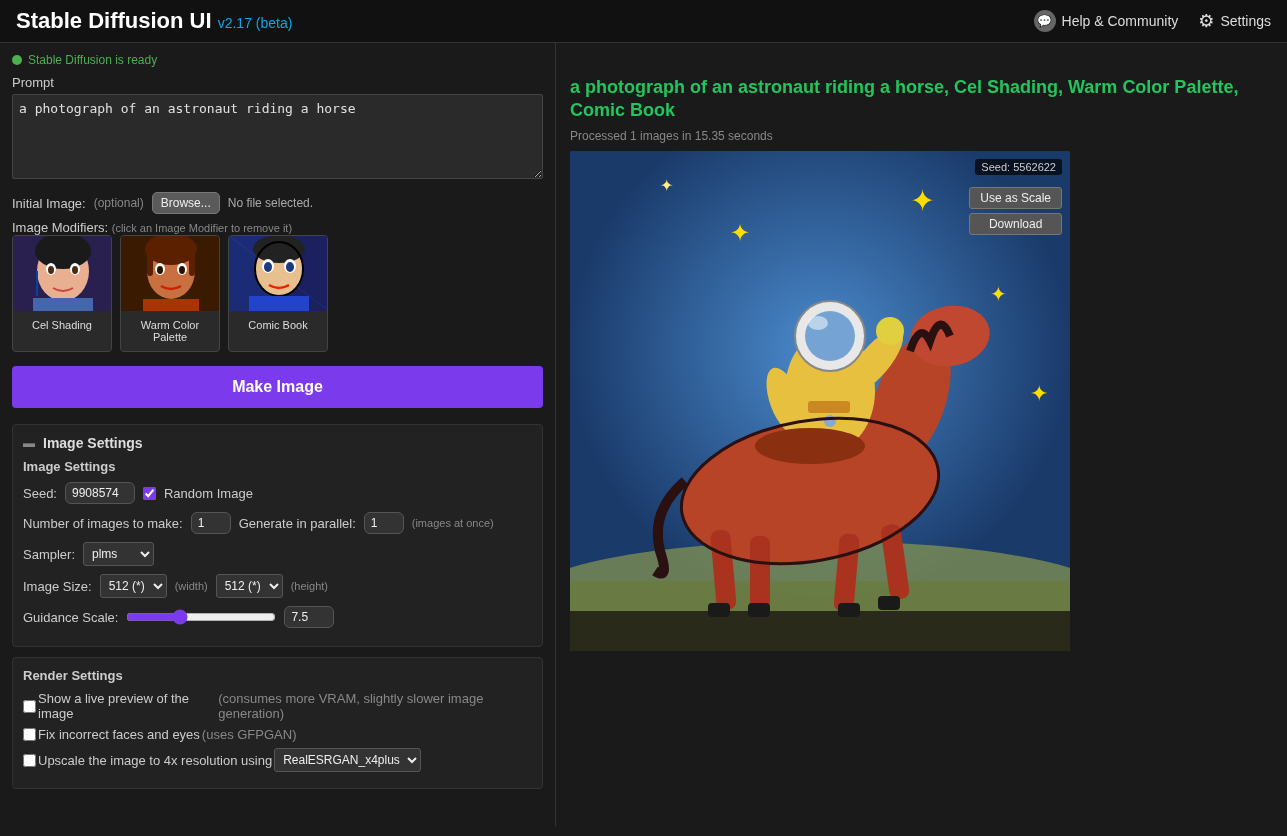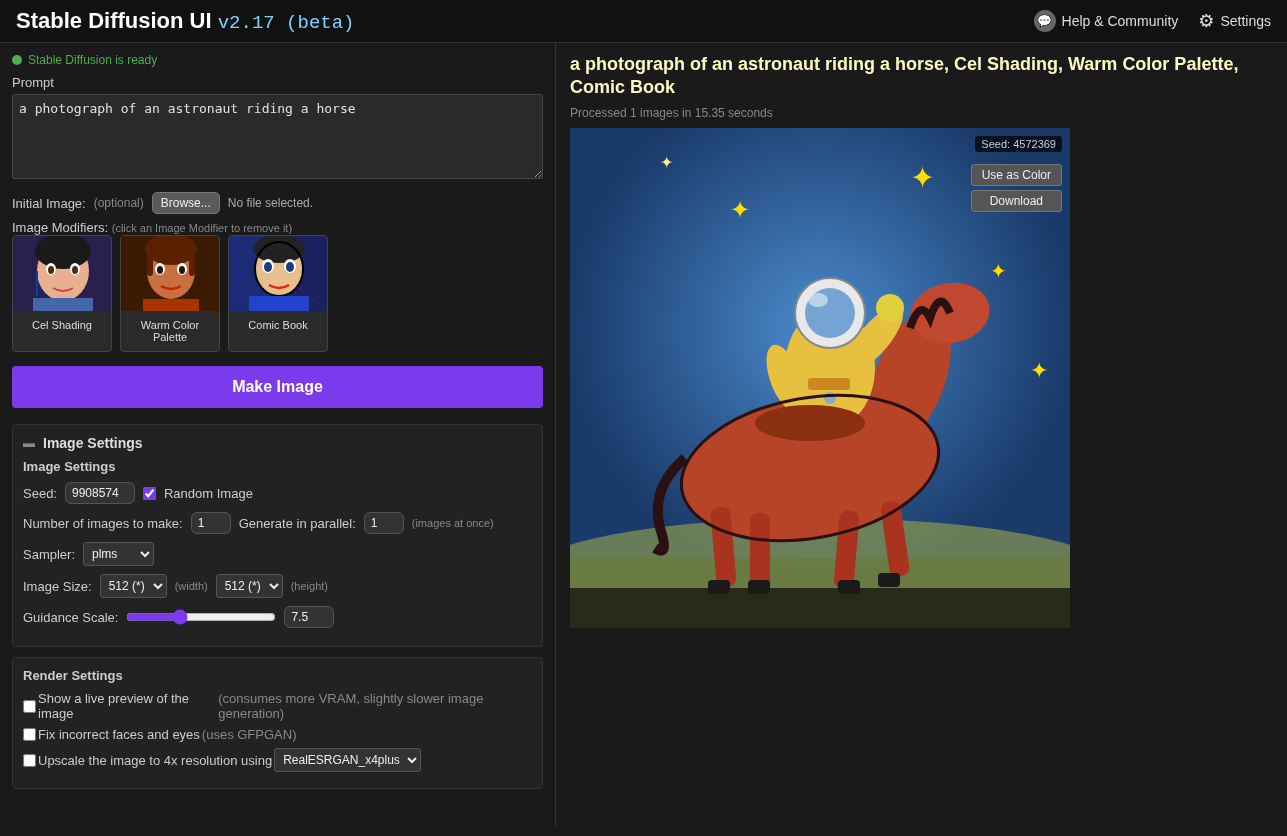--- a/index.html
+++ b/index.html
@@ -20,24 +20,23 @@
       justify-content: space-between;
       padding: 8px 16px;
       border-bottom: 1px solid #333;
     }
     #app-title {
       color: #fff;
       font-size: 22px;
       font-weight: bold;
     }
     #app-title span.version {
-      font-size: 19px;
+      font-size: 14px;
       font-weight: normal;
-      color: #7dd3fc;
-      font-family: Liberation Mono, monospace;
+      color: #0ea5e9;
     }
     #header-right {
       display: flex;
       align-items: center;
       gap: 20px;
     }
     .header-btn {
       display: flex;
       align-items: center;
       gap: 6px;
@@ -268,23 +267,24 @@
     
     #right-panel {
       flex: 1;
       padding: 10px 14px;
       display: flex;
       flex-direction: column;
     }
     #image-title {
       font-size: 18px;
       font-weight: bold;
-      color: #fef9c3;
+      color: #22c55e;
       margin-bottom: 6px;
       line-height: 1.3;
+      margin-top: 23px;
     }
     #processed-info {
       color: #888;
       font-size: 12px;
       margin-bottom: 8px;
     }
     #image-container {
       position: relative;
       flex: 1;
       max-height: 660px;
@@ -611,25 +611,25 @@
           <circle cx="260" cy="270" r="6" fill="#88aacc"></circle>
 
           <ellipse cx="240" cy="295" rx="55" ry="18" fill="#8a3010"></ellipse>
 
           <ellipse cx="240" cy="340" rx="130" ry="70" fill="none" stroke="#2a1010" stroke-width="3" transform="rotate(-10 240 340)"></ellipse>
           <circle cx="260" cy="185" r="35" fill="none" stroke="#888" stroke-width="2"></circle>
         </svg>
 
         
         <div class="seed-badge">
-          <span>Seed: 4572369</span>
+          <span>Seed: 5562622</span>
         </div>
 
         
         <div class="image-actions">
-          <button class="action-btn">Use as Color</button>
+          <button class="action-btn">Use as Scale</button>
           <button class="action-btn">Download</button>
         </div>
       </div>
     </div>
   </div>
 
 </div>
 
 </body></html>

